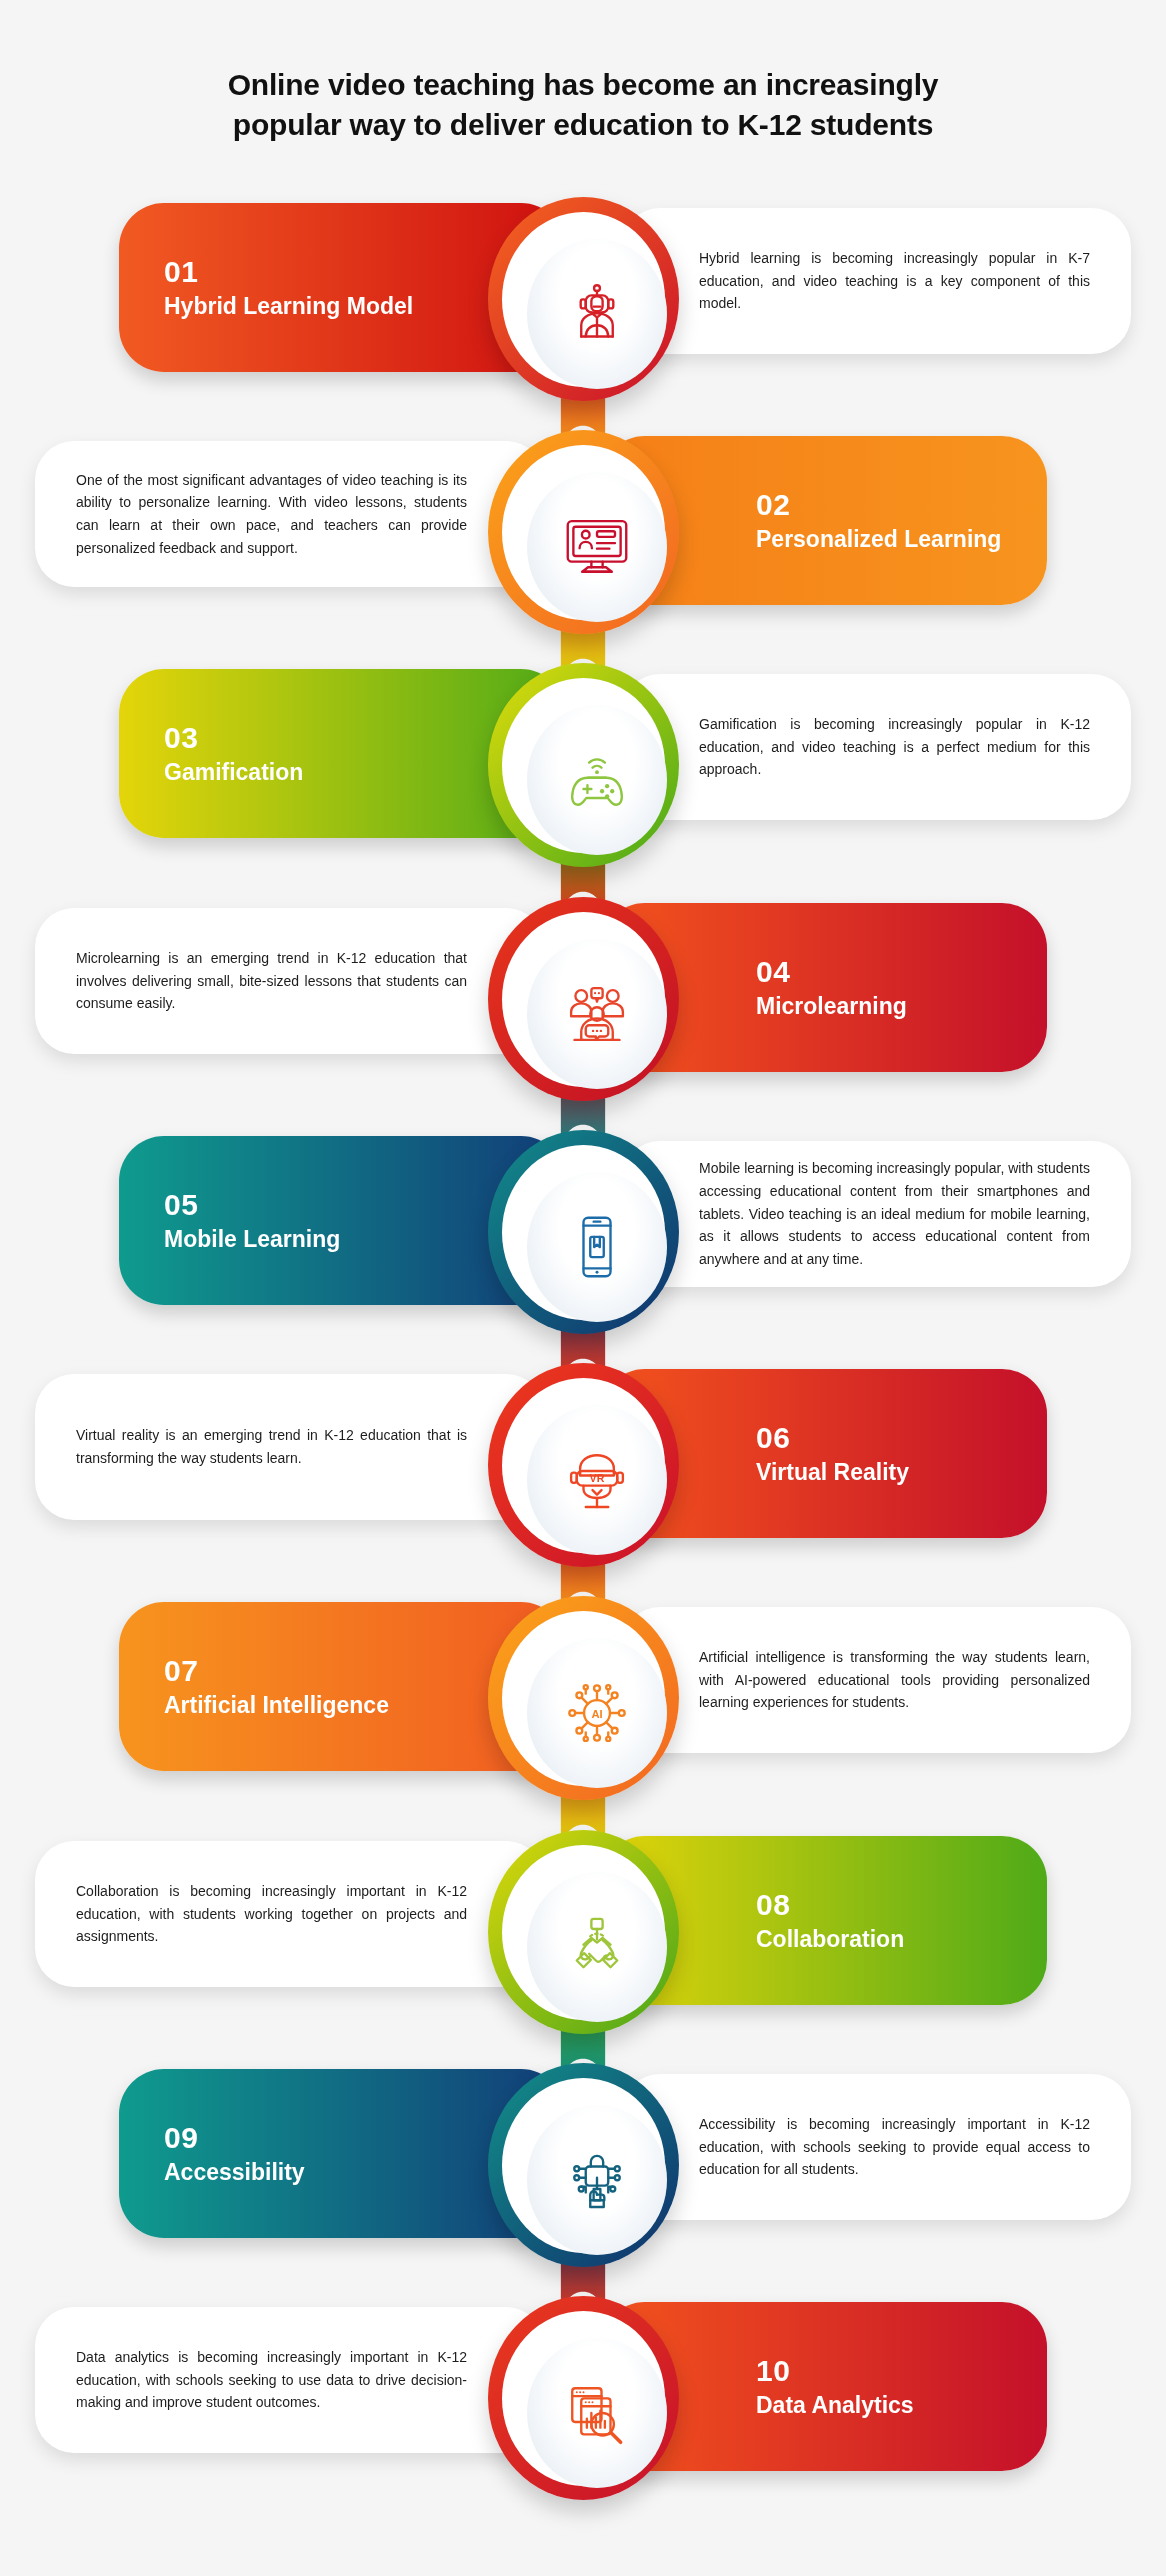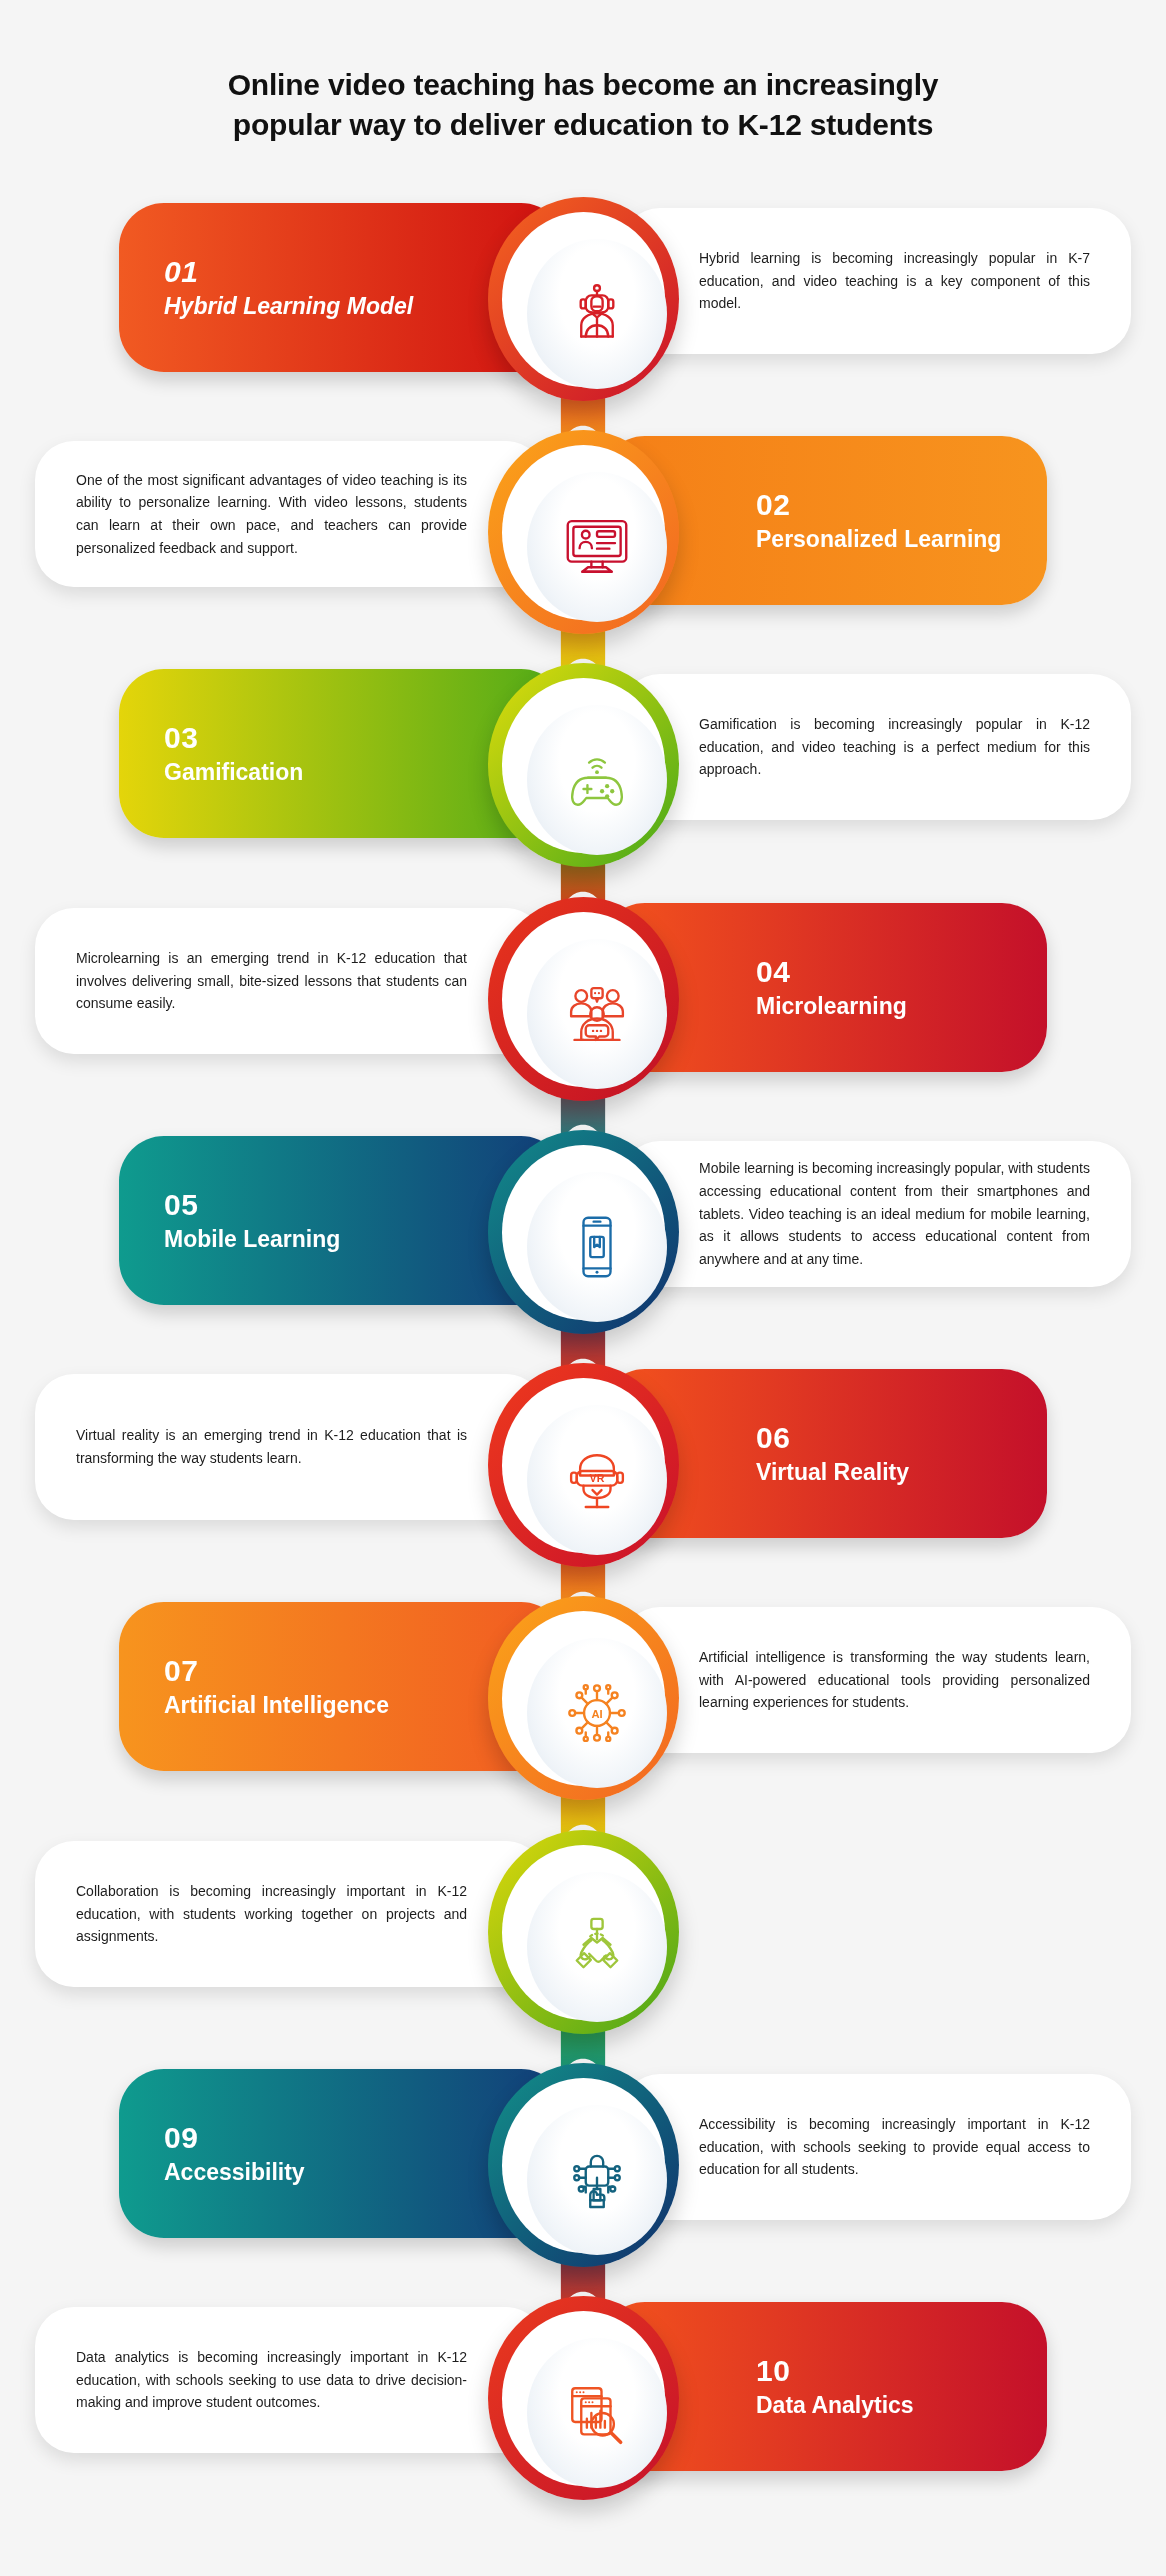--- a/index.html
+++ b/index.html
@@ -180,21 +180,21 @@
           <defs>
             <linearGradient id="cg0" x1="0" y1="0" x2="0" y2="1">
               <stop offset="0%" stop-color="#c9102a"></stop>
               <stop offset="100%" stop-color="#fba419"></stop>
             </linearGradient>
           </defs>
           <path d="M4 0 C4 42.9 50 42.9 50 0 L50 130 C50 87.10000000000001 4 87.10000000000001 4 130 Z" fill="url(#cg0)"></path>
         </svg>
       </div>
       <div class="row left" style="top: 185px;">
-        <div class="pill" style="background: linear-gradient(90deg, rgb(241, 90, 34) 0%, rgb(207, 16, 16) 100%); font-style: italic;">
+        <div class="pill" style="background: linear-gradient(90deg, rgb(241, 90, 34) 0%, rgb(207, 16, 16) 100%);">
           <div class="pill-inner">
             <div class="pill-num">01</div>
             <div class="pill-label">Hybrid Learning Model</div>
           </div>
         </div>
         <div class="desc">
           <p>Hybrid learning is becoming increasingly popular in K-7 education, and video teaching is a key component of this model.</p>
         </div>
         <div class="tuck" style="background: rgb(201, 16, 42);"></div>
         <div class="circle">
@@ -488,20 +488,26 @@
           <defs>
             <linearGradient id="cg7" x1="0" y1="0" x2="0" y2="1">
               <stop offset="0%" stop-color="#47a51a"></stop>
               <stop offset="100%" stop-color="#129089"></stop>
             </linearGradient>
           </defs>
           <path d="M4 0 C4 42.9 50 42.9 50 0 L50 130 C50 87.10000000000001 4 87.10000000000001 4 130 Z" fill="url(#cg7)"></path>
         </svg>
       </div>
       <div class="row right" style="top: 1818px;">
+        <div class="pill" style="background: linear-gradient(270deg, rgb(79, 170, 24) 0%, rgb(228, 213, 10) 100%);">
+          <div class="pill-inner">
+            <div class="pill-num">08</div>
+            <div class="pill-label">Collaboration</div>
+          </div>
+        </div>
         <div class="desc">
           <p>Collaboration is becoming increasingly important in K-12 education, with students working together on projects and assignments.</p>
         </div>
         <div class="tuck" style="background: rgb(71, 165, 26);"></div>
         <div class="circle">
           <div class="ring-outer" style="background: linear-gradient(135deg, rgb(222, 217, 10) 0%, rgb(71, 165, 26) 100%);">
             <div class="ring-gap">
               <div class="ring-disc">
                 <svg width="72" height="72" viewBox="0 0 64 64">
                   <rect x="27" y="7" width="10" height="9" rx="2" fill="none" stroke="#9fc63b" stroke-width="2.1" stroke-linecap="round" stroke-linejoin="round"></rect>

